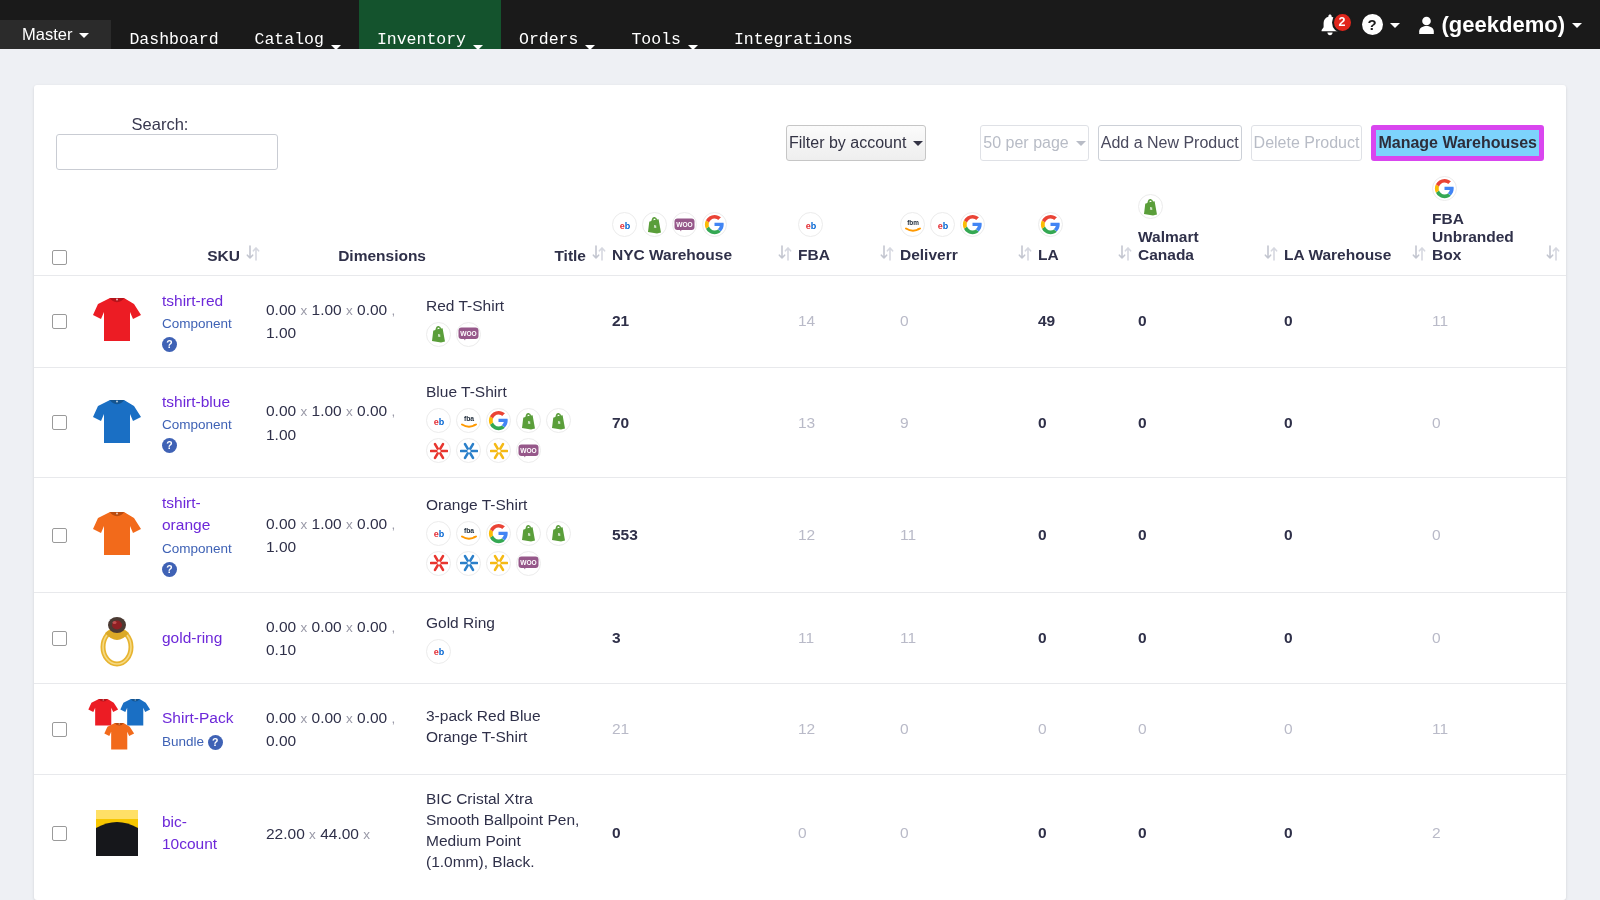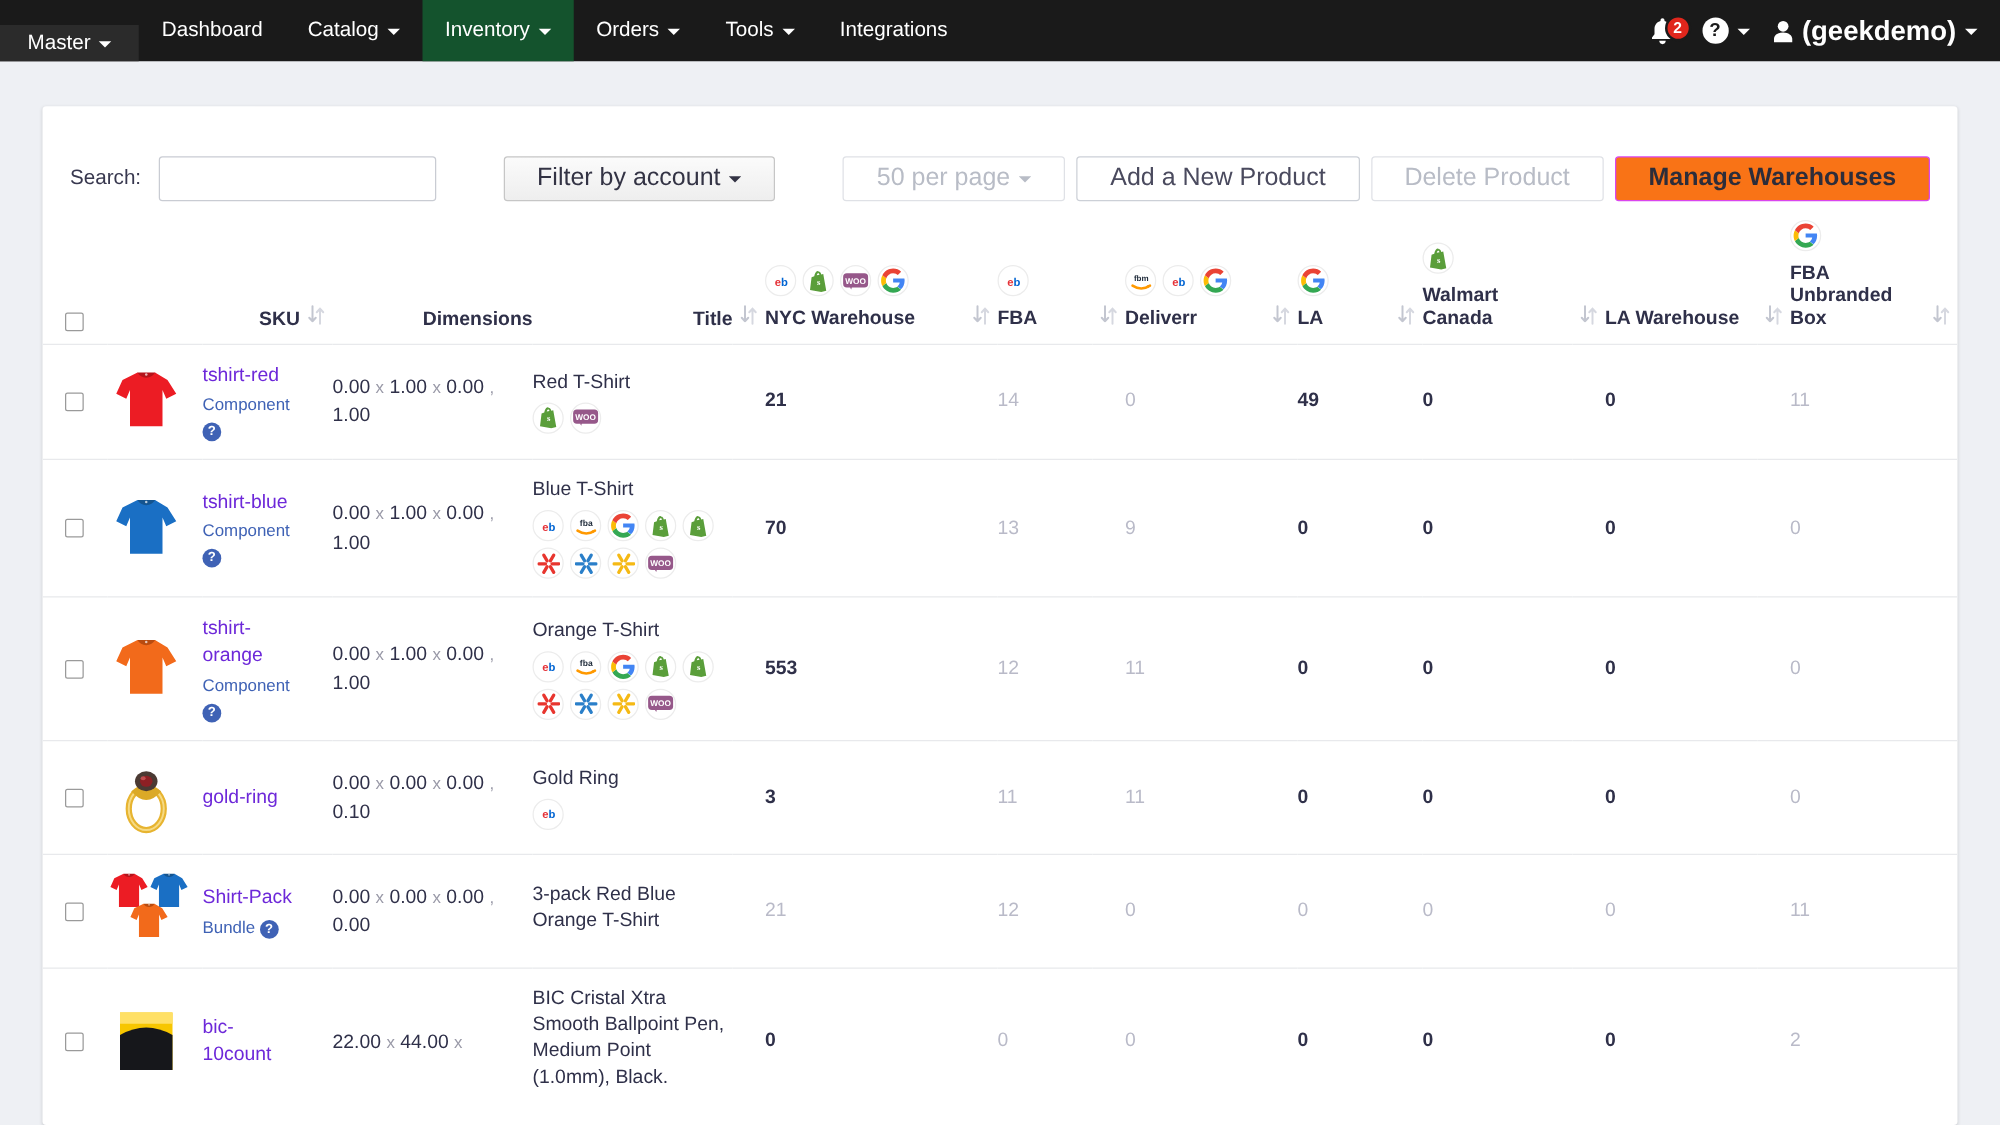--- a/index.html
+++ b/index.html
@@ -22,26 +22,27 @@
   .nav-brand {
     background: #2b2b2b;
     display: flex; align-items: center;
     padding: 0 22px;
     font-size: 16.5px;
     cursor: pointer;
     white-space: nowrap;
     margin-top: 20px;
   }
   .nav-item {
-    display: flex; align-items: center;
+    display: flex; align-items: flex-end;
     padding: 0 18px;
     font-size: 16.5px;
     color: #ffffff;
     cursor: pointer;
     white-space: nowrap;
+    font-family: Liberation Mono, monospace;
   }
   .nav-item.active { background: #14532d; color: #fff; }
   .caret {
     display: inline-block;
     width: 0; height: 0;
     border-left: 5px solid transparent;
     border-right: 5px solid transparent;
     border-top: 5px solid currentColor;
     margin-left: 7px;
     position: relative; top: 1px;
@@ -82,55 +83,55 @@
     overflow: hidden;
     position: relative;
   }
 
   
   .toolbar {
     display: flex; align-items: center;
     padding: 29px 22px 0 22px;
     height: 86px;
   }
-  .search-group { display: flex; align-items: center; }
+  .search-group { display: flex; align-items: center; flex-direction: column; }
   .search-label { font-size: 16.5px; color: #38384f; margin-right: 14px; }
   .search-input {
     width: 222px; height: 36px;
     border: 1px solid #c9ccd3;
     border-radius: 3px;
     padding: 0 9px;
     font-size: 15px;
     font-family: "Liberation Sans", sans-serif;
     color: #333;
     outline: none;
     background: #fff;
   }
   .tb-right { margin-left: auto; display: flex; align-items: center; }
   .btn {
     height: 36px;
     border-radius: 3px;
-    font-size: 20px;
+    font-size: 16px;
     font-family: "Liberation Sans", sans-serif;
     display: inline-flex; align-items: center; justify-content: space-between;
-    padding: 0 26px;
+    padding: 0 2px;
     cursor: pointer;
     white-space: nowrap;
     background: #fff;
     border: 1px solid #ccd0d7;
     color: #4a4a5e;
   }
   .btn-grey {
     background: linear-gradient(#fbfbfb,#eeeeee);
     border: 1px solid #c6c6c6;
     color: #333344;
   }
   .btn-dark {
-    background: #f97316;
-    border: 1px solid #d946ef;
+    background: #7dd3fc;
+    border: 5px solid #d946ef;
     color: #2d2d3a;
     font-weight: bold;
   }
   .btn-muted { color: #b8bcc6; border-color: #dfe1e6; }
   .gap-wide { margin-right: 54px; }
   .gap-sm { margin-right: 9px; }
 
   
   .tbl-wrap { overflow: hidden; }
   table { width: 100%; border-collapse: collapse; table-layout: fixed; }

